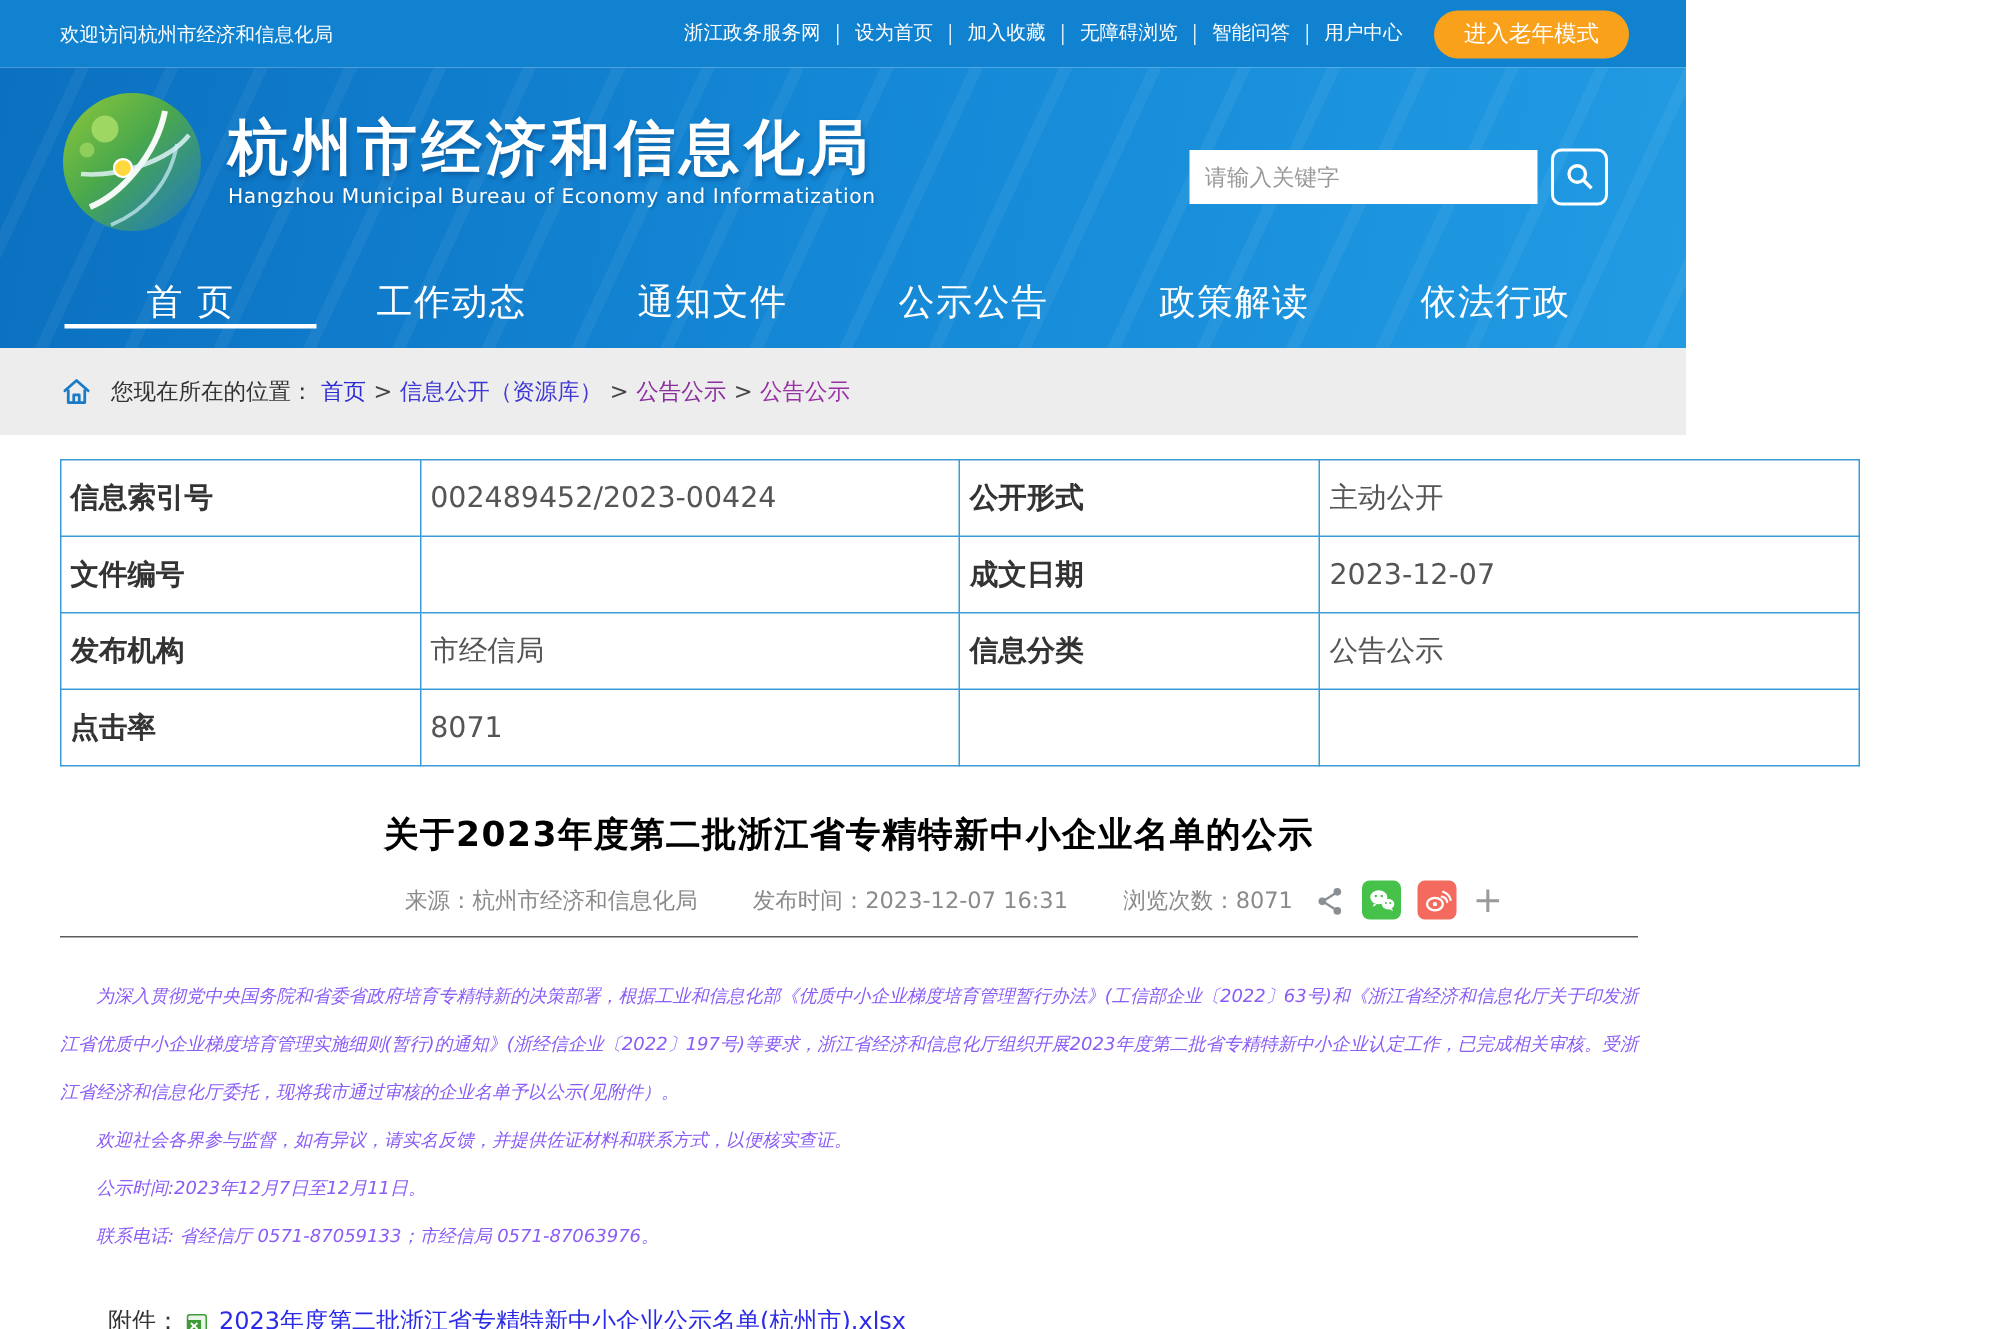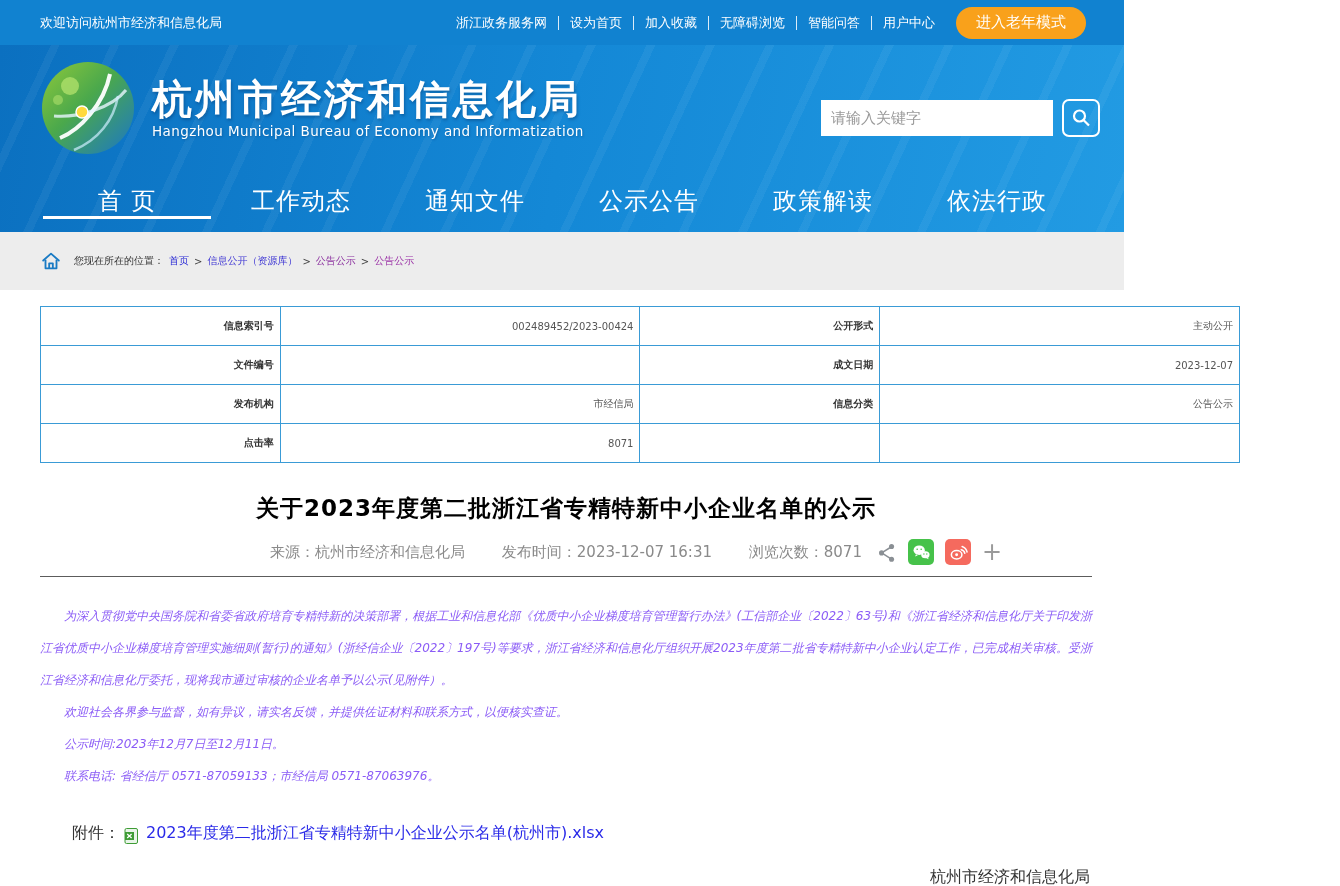--- a/index.html
+++ b/index.html
@@ -25,51 +25,51 @@
     background:repeating-linear-gradient(115deg, rgba(255,255,255,0) 0 46px,
       rgba(255,255,255,0.05) 46px 54px); }
   .header-main { height:125px; display:flex; align-items:center; padding:0 40px;
     position:relative; }
   .brand { display:flex; align-items:center; gap:16px; cursor:pointer; }
   .logo { width:96px; height:96px; flex:0 0 auto; }
   .site-name { color:#fff; font-size:40px; font-weight:bold; letter-spacing:3px;
     text-shadow:1px 2px 3px rgba(0,40,90,.35); line-height:44px; }
   .site-name-en { color:#fff; font-size:13.5px; letter-spacing:.4px; margin-top:2px;
     text-shadow:1px 1px 2px rgba(0,40,90,.3); }
-  .search-area { position:absolute; right:24px; top:54px; display:flex;
+  .search-area { position:absolute; right:52px; top:54px; display:flex;
     align-items:center; gap:9px; }
   .search-input { width:232px; height:36px; border:none; outline:none; padding:0 10px;
     font-size:15px; font-family:inherit; color:#333; background:#fff; }
   .search-input::placeholder { color:#999; }
   .search-btn { width:38px; height:38px; border:2px solid #fff; border-radius:7px;
     background:transparent; display:flex; align-items:center; justify-content:center;
     cursor:pointer; }
 
   
   .nav { height:62px; display:flex; padding:0 40px; position:relative; }
   .nav-item { flex:1; color:#fff; font-size:24px; display:flex; align-items:center;
     justify-content:center; cursor:pointer; position:relative; letter-spacing:1px; }
   .nav-item.active::after { content:""; position:absolute; left:3px; right:3px;
     bottom:13px; height:3px; background:#fff; }
 
   
   .breadcrumb { height:58px; background:#ededed; display:flex; align-items:center;
-    padding:0 40px; font-size:10px; color:#333; }
+    padding:0 40px; font-size:15px; color:#333; }
   .bc-home { width:22px; height:22px; margin-right:12px; flex:0 0 auto; }
   .bc-prefix { margin-right:2px; }
   .bc-link { cursor:pointer; margin:0 3px; }
   .bc-sep { color:#444; margin:0 2px; }
   .bc-c0 { color:#2b2bd5; } .bc-c1 { color:#4038d4; }
   .bc-c2 { color:#8a2f9e; } .bc-c3 { color:#9a30a6; }
 
   
   .content { padding:16px 32px 0 40px; background:#fff; }
   table.info { width:1200px; border-collapse:collapse; table-layout:fixed; }
-  table.info td { border:1px solid #3a9bd6; height:30px; text-align:right;
-    font-size:10px; padding:12px 6px; }
+  table.info td { border:1px solid #3a9bd6; height:30px; text-align:left;
+    font-size:19px; padding:12px 6px; }
   td.info-label { width:20%; font-weight:bold; color:#333; }
   td.info-value { width:30%; color:#555; }
 
   .article-title { margin-top:30px; text-align:center; font-size:23px;
     font-weight:bold; color:#000; letter-spacing:1px; }
   .article-meta { margin-top:14px; position:relative; text-align:center;
     font-size:15px; color:#8a8a8a; height:28px; line-height:28px; }
   .article-meta .meta-item { margin:0 16px; }
   .share-bar { position:absolute; right:90px; top:0; display:flex;
     align-items:center; gap:11px; height:28px; }

